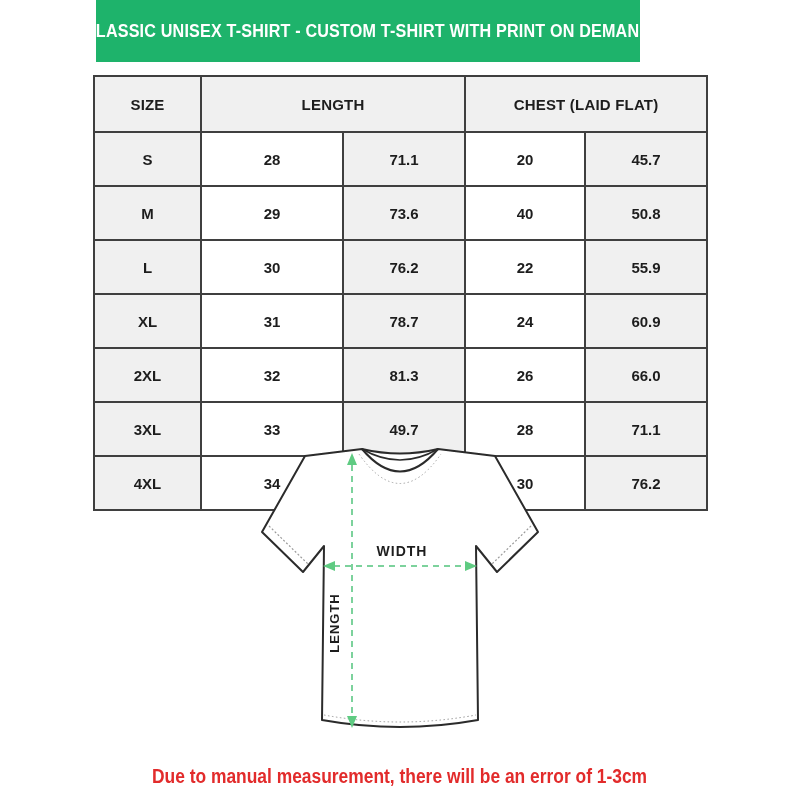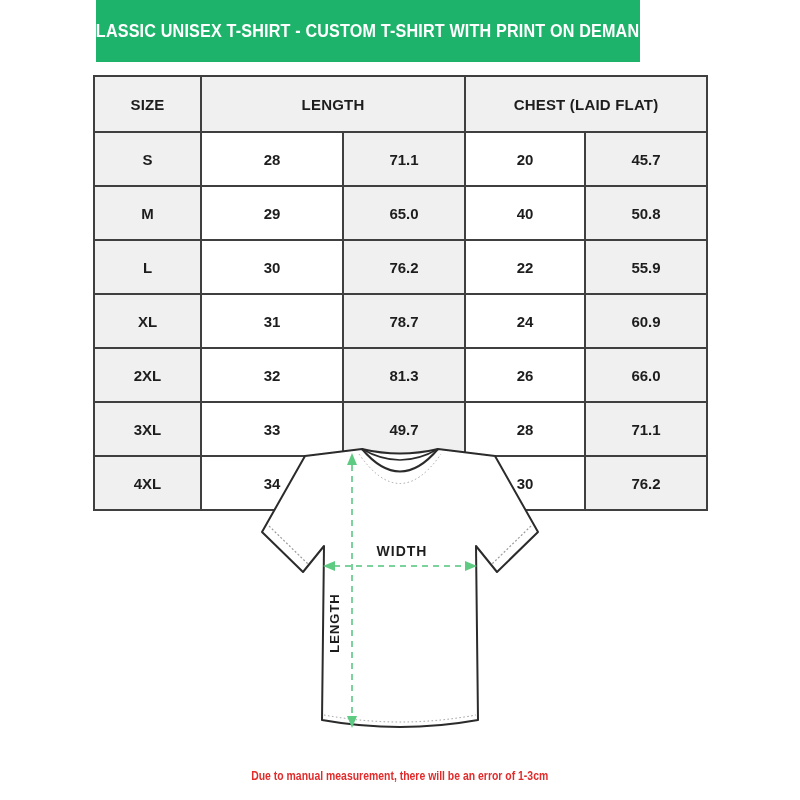--- a/index.html
+++ b/index.html
@@ -21,21 +21,21 @@
   .size-table td{height:36px;font-size:15px;}
   .cell-size,.cell-cm{background:#f0f0f0;}
   .cell-in{background:#ffffff;}
 
   
   .shirt-svg{position:absolute;left:250px;top:438px;width:300px;height:312px;}
   .svg-label{font-family:"Liberation Sans",sans-serif;font-weight:bold;fill:#1d1d1d;}
 
   
   .footnote{position:absolute;left:0;top:766px;width:800px;text-align:center;
-            font-weight:bold;font-size:12px;line-height:20px;color:#e22b2b;}
+            font-weight:bold;font-size:20px;line-height:20px;color:#e22b2b;}
   .footnote-text{display:inline-block;transform:scaleX(.87);white-space:nowrap;}
 </style>
 </head>
 <body>
 
 <div class="page">
 
   <div class="banner">
     <span class="banner-text">CLASSIC UNISEX T-SHIRT - CUSTOM T-SHIRT WITH PRINT ON DEMAND</span>
   </div>
@@ -59,21 +59,21 @@
         <tr>
           <td class="cell-size">S</td>
           <td class="cell-in">28</td>
           <td class="cell-cm">71.1</td>
           <td class="cell-in">20</td>
           <td class="cell-cm">45.7</td>
         </tr>
         <tr>
           <td class="cell-size">M</td>
           <td class="cell-in">29</td>
-          <td class="cell-cm">65.0</td>
+          <td class="cell-cm">73.6</td>
           <td class="cell-in">40</td>
           <td class="cell-cm">50.8</td>
         </tr>
         <tr>
           <td class="cell-size">L</td>
           <td class="cell-in">30</td>
           <td class="cell-cm">76.2</td>
           <td class="cell-in">22</td>
           <td class="cell-cm">55.9</td>
         </tr>

